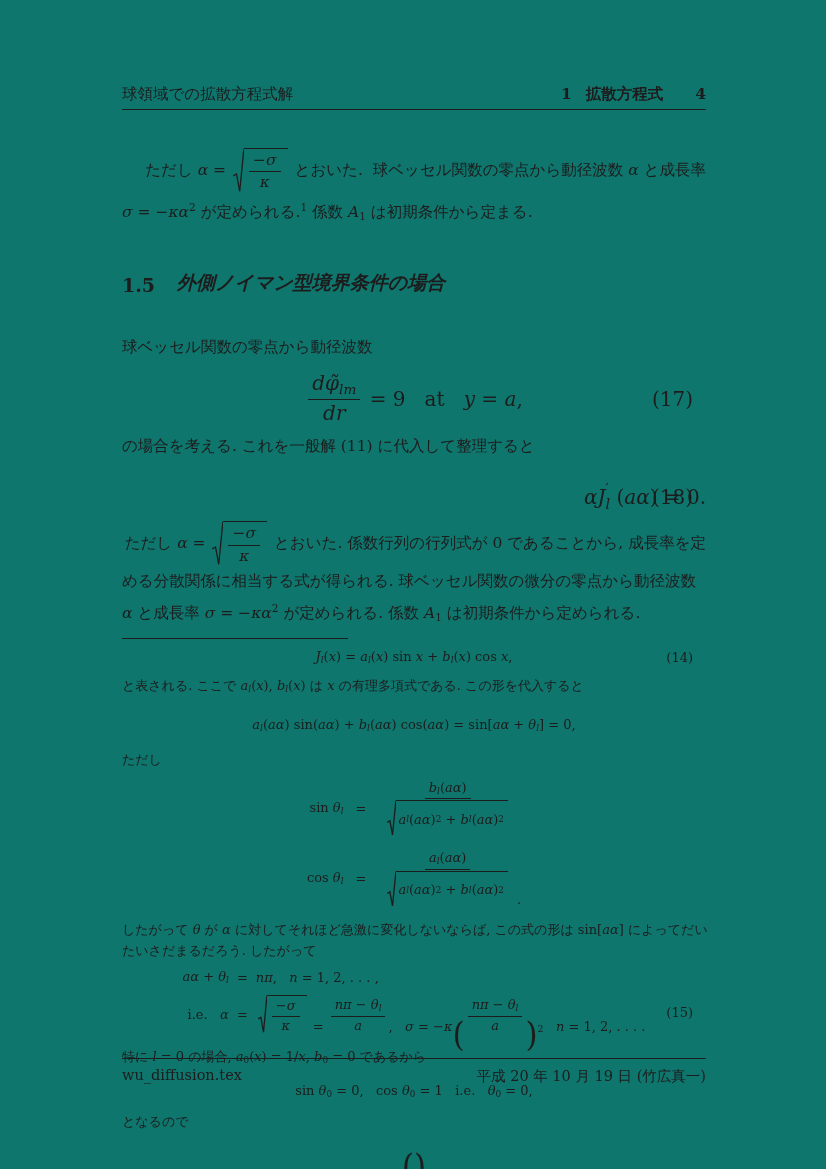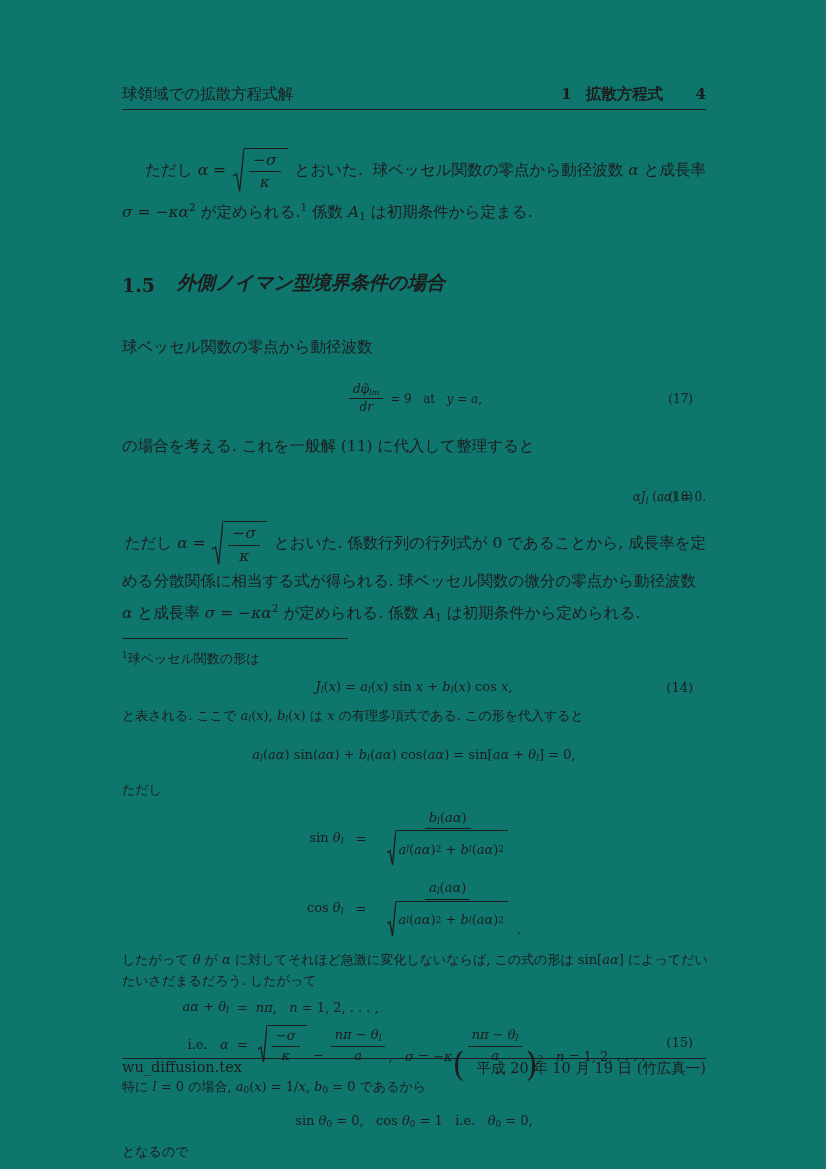--- a/index.html
+++ b/index.html
@@ -31,21 +31,21 @@
 
   
   .para{font-size:15.5px;}
   .pline{display:block;line-height:27px;}
   .pline-tall{display:flex;align-items:center;height:48px;justify-content:flex-end;}
 
   .heading{margin-top:40px;font-size:19px;font-weight:bold;display:flex;gap:22px;align-items:flex-end;}
   .heading .h-title{font-family:"DejaVu Sans", sans-serif;font-style:italic;}
 
   
-  .eq{position:relative;display:flex;align-items:center;justify-content:center;font-size:12px;}
+  .eq{position:relative;display:flex;align-items:center;justify-content:center;font-size:20px;}
   .eqno{position:absolute;right:13px;top:50%;transform:translateY(-50%);font-style:normal;}
 
   .frac{display:inline-flex;flex-direction:column;align-items:center;vertical-align:middle;margin:0 3px;line-height:1.25;}
   .fnum{display:block;padding:0 4px 1px;border-bottom:1.35px solid #1c1c1c;text-align:center;}
   .fden{display:block;padding:1px 4px 0;text-align:center;}
 
   .sqrt{display:inline-flex;align-items:stretch;vertical-align:middle;margin:0 2px;}
   .rsign{width:11px;flex-shrink:0;height:auto;}
   .rsign path{fill:none;stroke:#1c1c1c;stroke-width:1.3;vector-effect:non-scaling-stroke;}
   .rbody{border-top:1.35px solid #1c1c1c;padding:2px 4px 0 2px;display:inline-flex;align-items:center;}
@@ -62,21 +62,21 @@
   .fnote{font-size:13px;}
   .fnote .pline{line-height:21px;}
   .fnote .eq{font-size:13px;}
   .eqarr{position:relative;display:grid;grid-template-columns:max-content max-content max-content;
          justify-content:center;column-gap:12px;row-gap:14px;align-items:center;font-size:13px;}
   .eqarr .lhs{justify-self:end;}
   .eqarr .rhs{justify-self:start;display:flex;align-items:flex-end;}
 
   
   .ftr{position:absolute;left:122px;width:584px;top:1058px;border-top:1.2px solid #1c1c1c;
-       display:flex;justify-content:space-between;font-size:14.5px;}
+       padding-top:8px;display:flex;justify-content:space-between;font-size:14.5px;}
 
   .mt6{margin-top:6px;}.mt8{margin-top:8px;}.mt10{margin-top:10px;}
   .mt12{margin-top:12px;}.mt14{margin-top:22px;justify-content:flex-end;}
   .mt36{margin-top:36px;}.mt38{margin-top:38px;}
 </style>
 </head>
 <body>
 
 <div class="page">
   <div class="content">
@@ -156,23 +156,20 @@
             </span>
         </span>
         <span class="rn"><span class="rn r-t"> とおいた. 係数行列の行列式が 0 であることから, 成長率を定</span></span>
       </div>
       <div class="pline rn"><span class="rn r-t">める分散関係に相当する式が得られる. 球ベッセル関数の微分の零点から動径波数</span></div>
       <div class="pline rn"><span class="rn r-i">α</span><span class="rn r-t"> と成長率 </span><span class="rn r-i">σ</span><span class="rn r-t"> = −</span><span class="rn r-i">κα</span><span class="rn r-sup">2</span><span class="rn r-t"> が定められる. 係数 </span><span class="rn r-i">A</span><span class="rn r-sub">1</span><span class="rn r-t"> は初期条件から定められる.</span></div>
     </div>
 
     <div class="fnrule"></div>
     <div class="fnote">
-      <div class="pline mt6">
-        <span class="r-sup">1</span><span>球ベッセル関数の形は</span>
-      </div>
 
       <div class="eq mt6" style="height:24px;">
         <span class="rn"><span class="rn r-i">J</span><span class="rn r-isub">l</span><span class="rn r-t">(</span><span class="rn r-i">x</span><span class="rn r-t">) = </span><span class="rn r-i">a</span><span class="rn r-isub">l</span><span class="rn r-t">(</span><span class="rn r-i">x</span><span class="rn r-t">) sin </span><span class="rn r-i">x</span><span class="rn r-t"> + </span><span class="rn r-i">b</span><span class="rn r-isub">l</span><span class="rn r-t">(</span><span class="rn r-i">x</span><span class="rn r-t">) cos </span><span class="rn r-i">x</span><span class="rn r-t">,</span></span>
         <span class="eqno">(14)</span>
       </div>
 
       <div class="pline mt6 rn"><span class="rn r-t">と表される. ここで </span><span class="rn r-i">a</span><span class="rn r-isub">l</span><span class="rn r-t">(</span><span class="rn r-i">x</span><span class="rn r-t">), </span><span class="rn r-i">b</span><span class="rn r-isub">l</span><span class="rn r-t">(</span><span class="rn r-i">x</span><span class="rn r-t">) は </span><span class="rn r-i">x</span><span class="rn r-t"> の有理多項式である. この形を代入すると</span></div>
 
       <div class="eq mt12" style="height:24px;">
         <span class="rn"><span class="rn r-i">a</span><span class="rn r-isub">l</span><span class="rn r-t">(</span><span class="rn r-i">aα</span><span class="rn r-t">) sin(</span><span class="rn r-i">aα</span><span class="rn r-t">) + </span><span class="rn r-i">b</span><span class="rn r-isub">l</span><span class="rn r-t">(</span><span class="rn r-i">aα</span><span class="rn r-t">) cos(</span><span class="rn r-i">aα</span><span class="rn r-t">) = sin[</span><span class="rn r-i">aα</span><span class="rn r-t"> + </span><span class="rn r-i">θ</span><span class="rn r-isub">l</span><span class="rn r-t">] = 0,</span></span>

